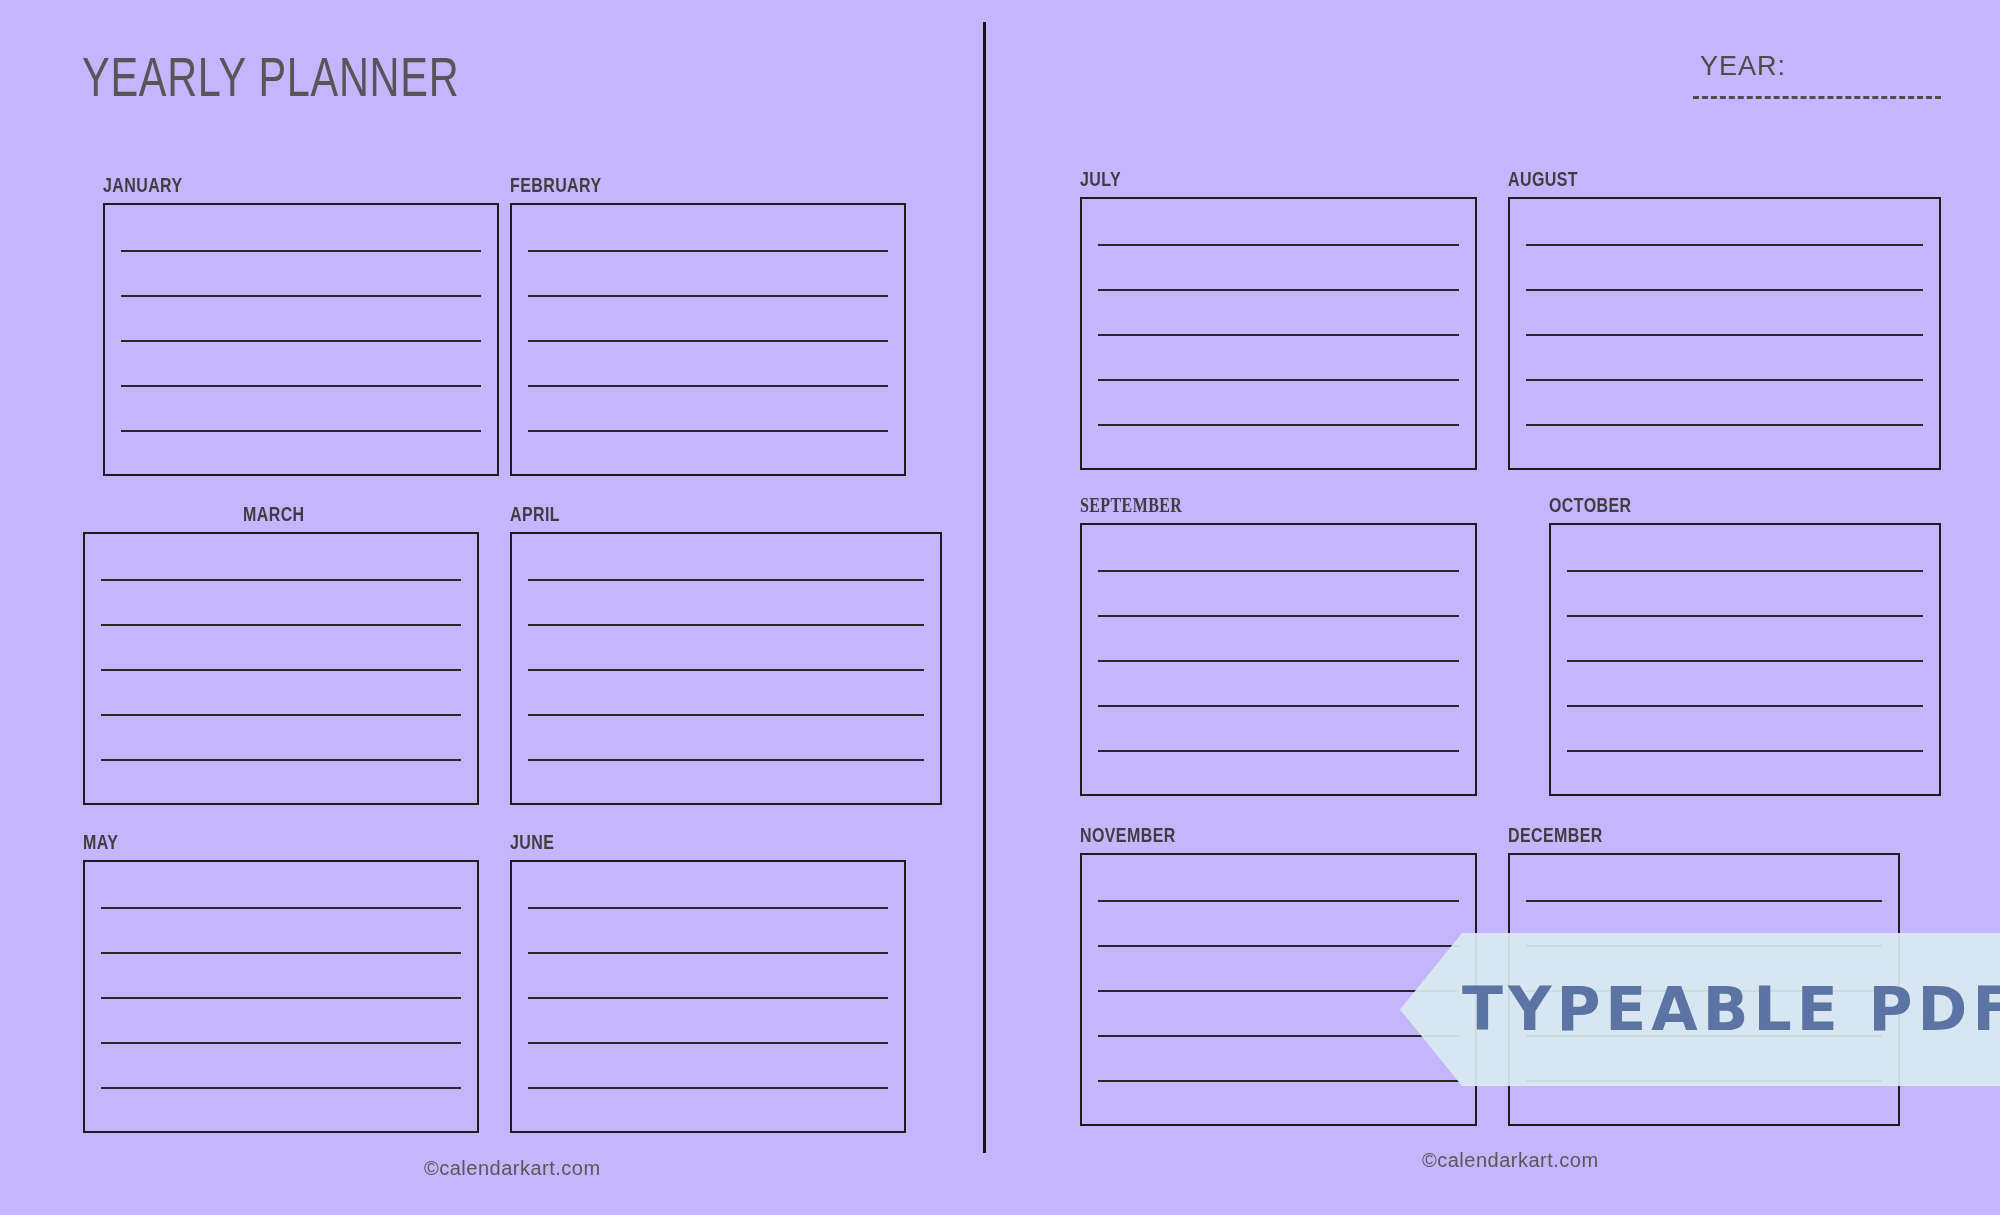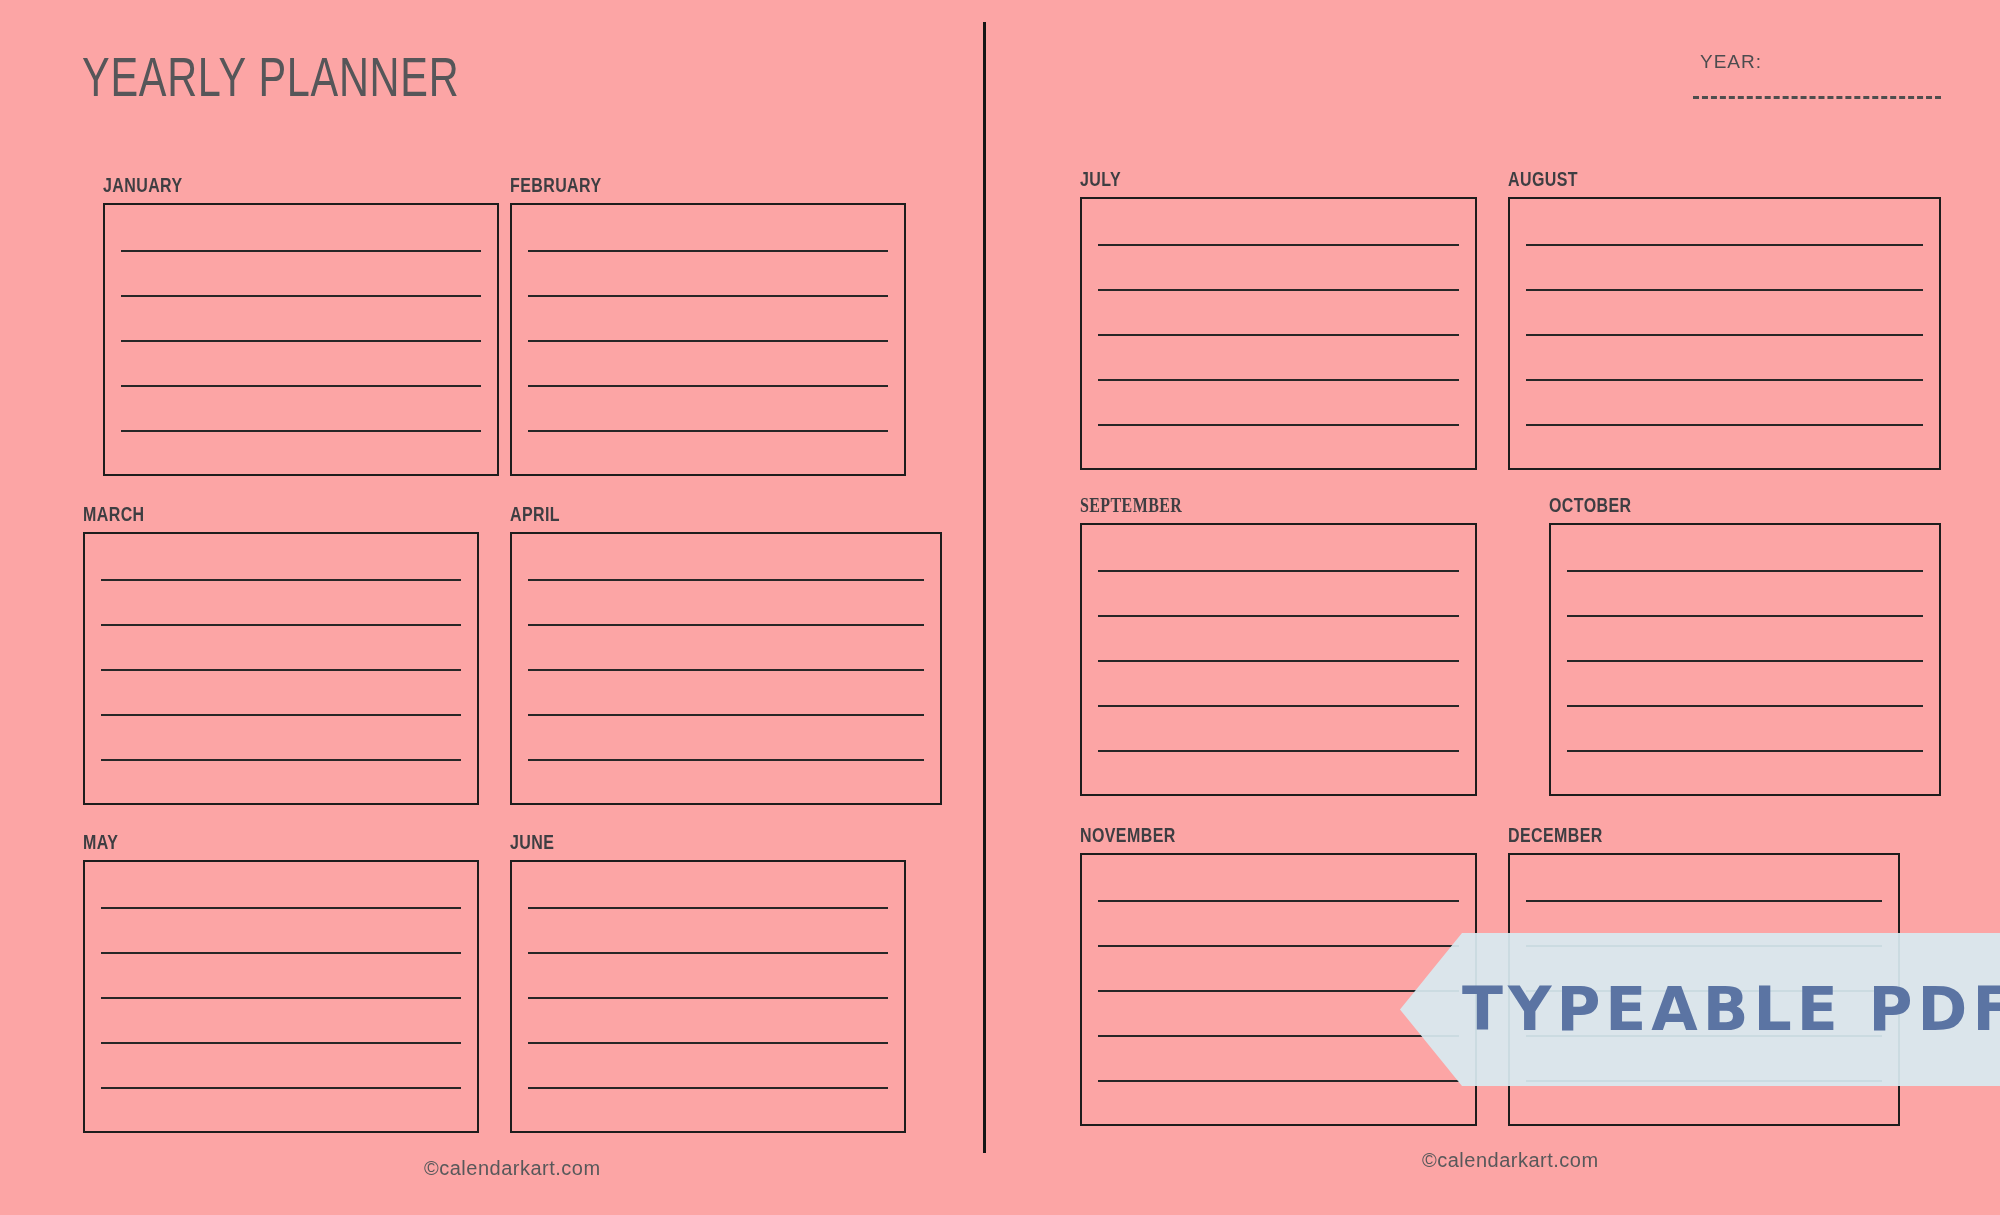--- a/index.html
+++ b/index.html
@@ -1,18 +1,18 @@
 <!DOCTYPE html>
 <html><head>
 <meta charset="utf-8">
 <style>
   html,body{margin:0;padding:0;background:#e9e9e9;}
   .canvas{
     position:relative;width:2000px;height:1215px;overflow:hidden;
-    background:#fca5a5;font-family:"Liberation Sans",sans-serif;
+    background:#c4b5fd;font-family:"Liberation Sans",sans-serif;
   }
   
   .page-title{
     position:absolute;left:82px;top:44px;
     font-size:56px;font-weight:400;color:#565659;letter-spacing:1px;
     transform:scaleX(.74);transform-origin:left top;white-space:nowrap;
   }
   
   .divider{position:absolute;left:983px;top:22px;width:3px;height:1131px;background:#161616;}
   
@@ -22,21 +22,21 @@
     font-size:20px;font-weight:700;color:#3e3e42;letter-spacing:.5px;
     transform:scaleX(.8);transform-origin:0 50%;white-space:nowrap;
   }
   .mbox{
     border:2px solid #1d1d1d;height:273px;box-sizing:border-box;
     padding:45px 16px 0 16px;background:transparent;
   }
   .nline{border-top:2px solid #272727;margin-bottom:43px;height:0;}
   
   .year-label{
-    position:absolute;left:1700px;top:51px;font-size:19px;font-weight:400;
+    position:absolute;left:1700px;top:51px;font-size:27px;font-weight:400;
     color:#4c4c4f;letter-spacing:1px;
   }
   .year-line{
     position:absolute;left:1693px;top:78px;width:248px;height:18px;
     border-bottom:3px dashed #4e4e4e;
   }
   
   .footer{
     position:absolute;font-size:20px;color:#58585a;letter-spacing:.5px;white-space:nowrap;
   }
@@ -78,21 +78,21 @@
       <div class="mlabel">FEBRUARY</div>
       <div class="mbox">
         <div class="nline"></div>
         <div class="nline"></div>
         <div class="nline"></div>
         <div class="nline"></div>
         <div class="nline"></div>
       </div>
     </div>
 
-    <div class="slot" style="left:83px;top:503px;width:396px;">
+    <div class="slot" style="left:83px;top:503px;width:396px;text-align:center;">
       <div class="mlabel">MARCH</div>
       <div class="mbox">
         <div class="nline"></div>
         <div class="nline"></div>
         <div class="nline"></div>
         <div class="nline"></div>
         <div class="nline"></div>
       </div>
     </div>
 

